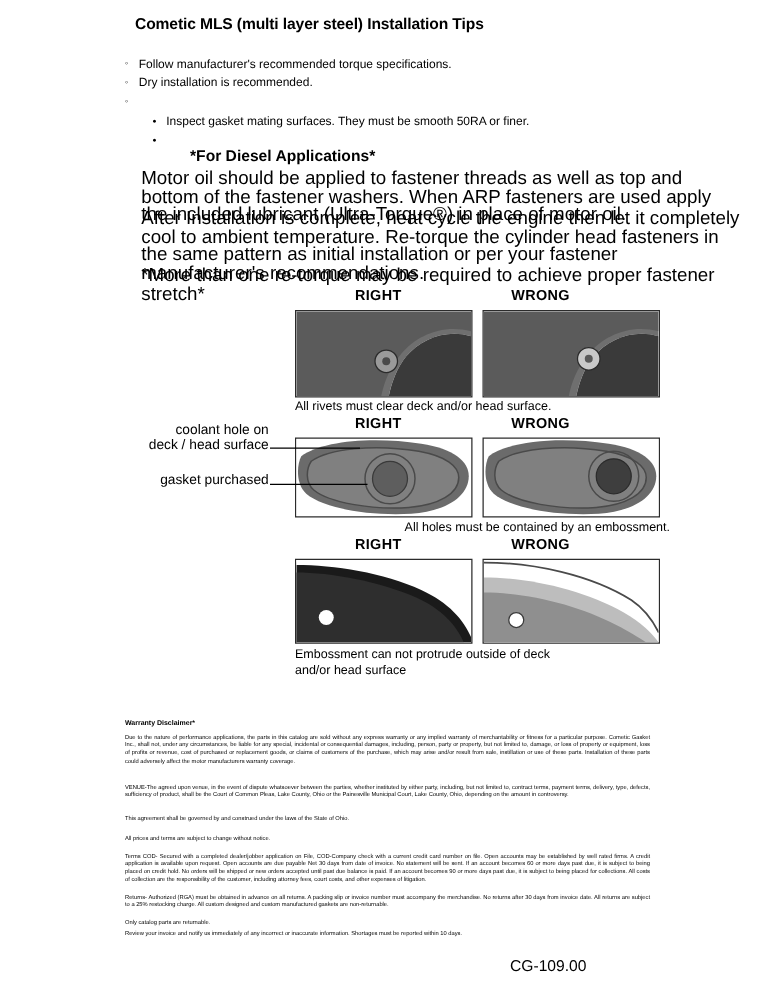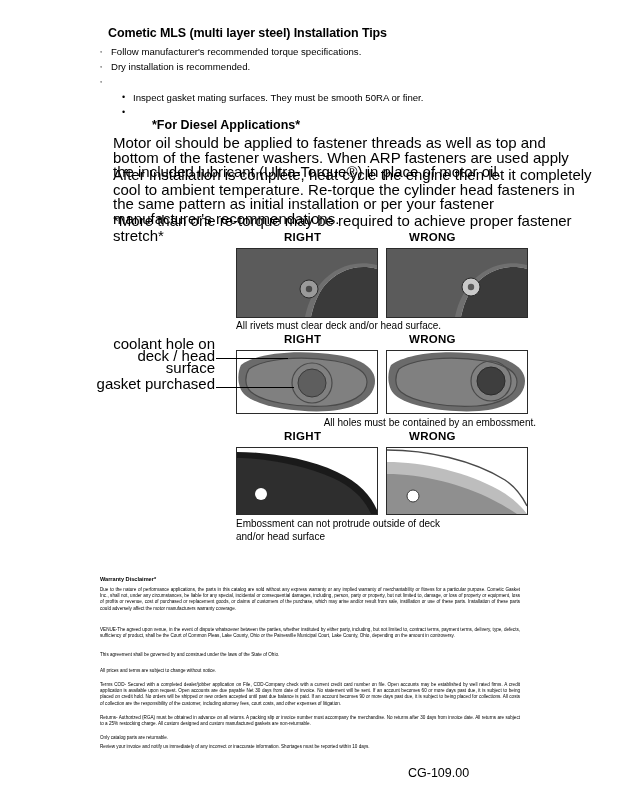--- a/index.html
+++ b/index.html
@@ -17,21 +17,21 @@
   }
   .page {
     position: absolute;
     left: 0; top: 0;
     width: 618px;
     height: 800px;
   }
   .title {
     position: absolute;
     left: 108px;
-    top: 26px;
+    top: 12px;
     font-size: 12.5px;
     font-weight: bold;
     letter-spacing: -0.1px;
   }
   .bullets {
     position: absolute;
     left: 100px;
     top: 44px;
     width: 500px;
   }
@@ -85,21 +85,21 @@
     background: #ffffff;
     overflow: hidden;
   }
   .cap {
     position: absolute;
     font-size: 10px;
     line-height: 12.5px;
   }
   .annot {
     position: absolute;
-    font-size: 15px;
+    font-size: 11px;
     text-align: right;
     line-height: 12px;
   }
   .leader {
     position: absolute;
     height: 1px;
     background: #000;
   }
 
   

